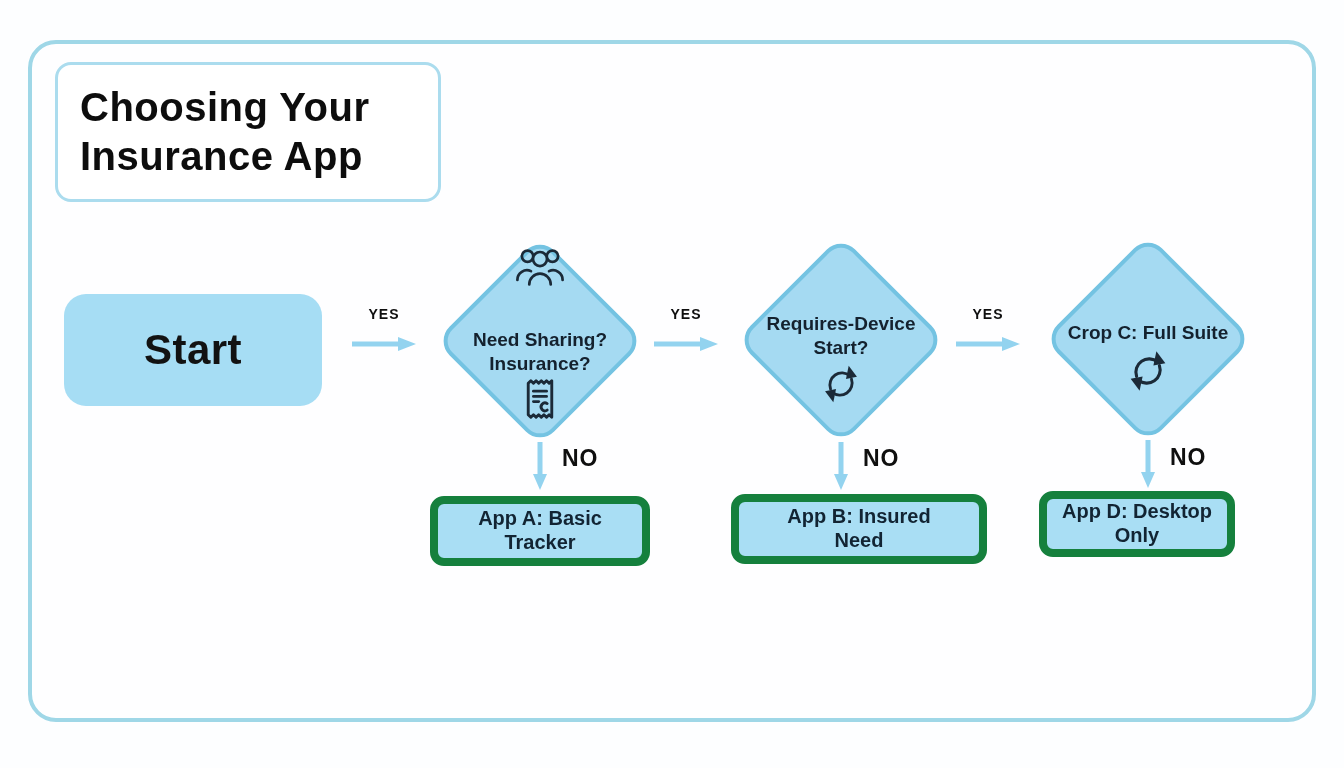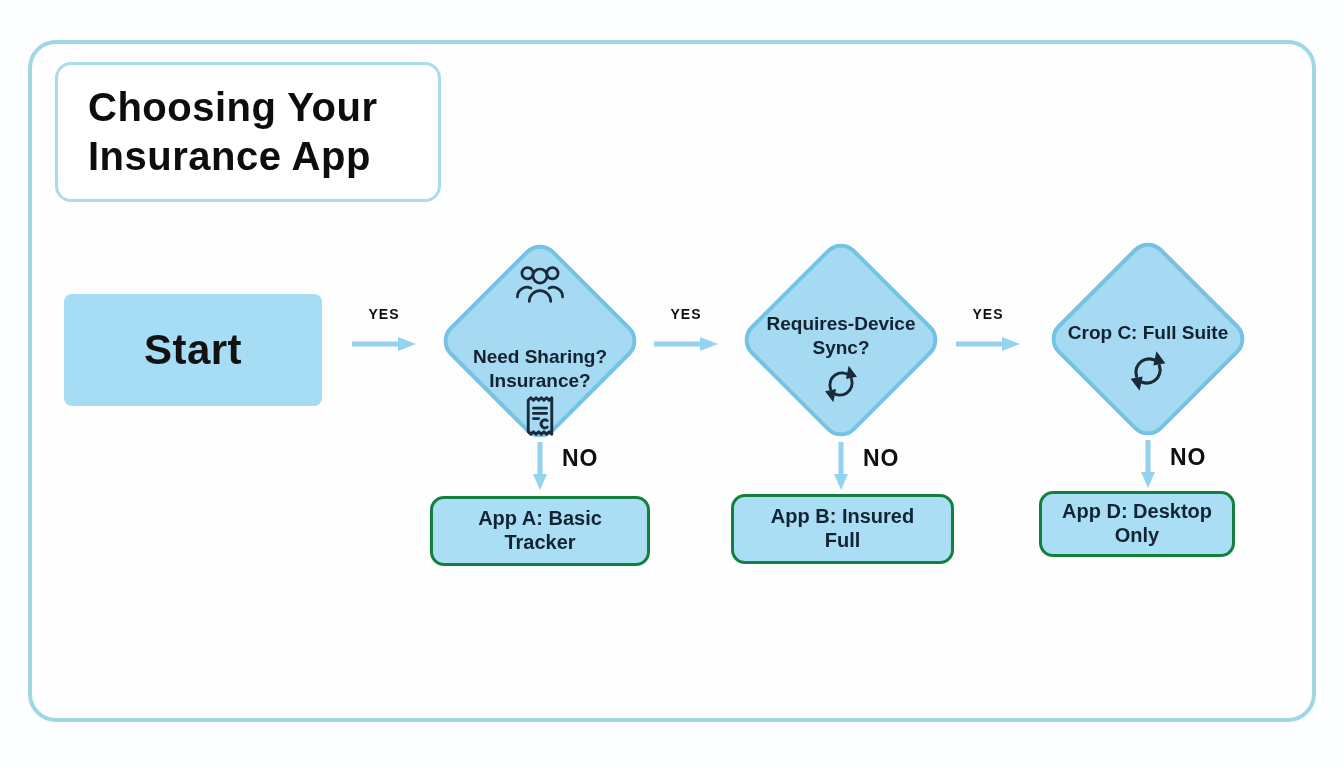--- a/index.html
+++ b/index.html
@@ -23,35 +23,35 @@
   .title-box {
     position: absolute;
     left: 55px; top: 62px;
     width: 386px; height: 140px;
     border: 3px solid #abdcee;
     border-radius: 16px;
     background: #ffffff;
     display: flex;
     flex-direction: column;
     justify-content: center;
-    padding-left: 30px;
+    padding-left: 22px;
   }
   .title-line {
     font-size: 40px;
     font-weight: 800;
     color: #0d0d0d;
     line-height: 1.22;
     letter-spacing: 0.5px;
   }
   .start-node {
     position: absolute;
     left: 64px; top: 294px;
     width: 258px; height: 112px;
     background: #a6ddf4;
-    border-radius: 8px;
+    border-radius: 22px;
     display: flex;
     align-items: center;
     justify-content: center;
   }
   .start-label {
     font-size: 42px;
     font-weight: 800;
     color: #121212;
     letter-spacing: 0.5px;
   }
@@ -95,21 +95,21 @@
     width: 48px;
     font-size: 23px;
     font-weight: 800;
     color: #0f0f0f;
     letter-spacing: 1px;
   }
   .arrow { position: absolute; }
   .result-box {
     position: absolute;
     background: #a9def4;
-    border: 3px solid #15803d;
+    border: 8px solid #15803d;
     border-radius: 14px;
     display: flex;
     flex-direction: column;
     align-items: center;
     justify-content: center;
     text-align: center;
   }
   .result-text {
     font-size: 20px;
     font-weight: 700;
@@ -153,21 +153,21 @@
       </svg>
   </div>
   <div class="arrow" style="left:956px; top:336px;">
     <svg width="64" height="16" viewBox="0 0 64 16">
         <line x1="0" y1="8" x2="48" y2="8" stroke="#93d3ef" stroke-width="5"></line>
         <polygon points="46,1 64,8 46,15" fill="#93d3ef"></polygon>
       </svg>
   </div>
 
   <div class="diamond" style="left:466px; top:267px;"></div>
-  <div class="diamond-content" style="left:440px; top:264px;">
+  <div class="diamond-content" style="left:440px; top:247px;">
     <span class="icon">
       <svg width="52" height="43" viewBox="0 0 46 38" fill="none" stroke="#1b2a38" stroke-width="2.4" stroke-linecap="round">
         <path d="M3 30 a8.5 8.5 0 0 1 12 -7.8"></path>
         <path d="M31 22.2 a8.5 8.5 0 0 1 12 7.8"></path>
         <circle cx="12" cy="9" r="5"></circle>
         <circle cx="34" cy="9" r="5"></circle>
         <circle cx="23" cy="11.5" r="6.2" fill="#a5daf2"></circle>
         <path d="M13.5 34 a9.5 9.5 0 0 1 19 0" fill="#a5daf2"></path>
       </svg>
     </span>
@@ -183,21 +183,21 @@
         <line x1="8" y1="18" x2="12" y2="18"></line>
         <path d="M18.5 19.5 a3 3 0 1 0 0 5"></path>
       </svg>
     </span>
   </div>
 
   <div class="diamond" style="left:767px; top:266px;"></div>
   <div class="diamond-content" style="left:741px; top:255px;">
     <div class="diamond-text">
       <span data-bind="decisions.1.line1">Requires-Device</span>
-      <span data-bind="decisions.1.line2">Sync?</span>
+      <span data-bind="decisions.1.line2">Start?</span>
     </div>
     <span class="icon">
       <svg width="44" height="44" viewBox="0 0 40 40" fill="none" stroke="#1b2a38" stroke-width="2.6" stroke-linecap="round">
         <path d="M10.5 24.5 A 11 11 0 0 1 28 12.5"></path>
         <polygon points="27,3.5 34.5,13.5 24.5,15.5" fill="#1b2a38" stroke="none"></polygon>
         <path d="M29.5 15.5 A 11 11 0 0 1 12 27.5"></path>
         <polygon points="13,36.5 5.5,26.5 15.5,24.5" fill="#1b2a38" stroke="none"></polygon>
       </svg>
     </span>
   </div>
@@ -240,24 +240,24 @@
   <div class="no-label" style="left:562px; top:445px;" data-bind="labels.no1">NO</div>
   <div class="no-label" style="left:863px; top:445px;" data-bind="labels.no2">NO</div>
   <div class="no-label" style="left:1170px; top:444px;" data-bind="labels.no3">NO</div>
 
   <div class="result-box" style="left:430px; top:496px; width:220px; height:70px;">
     <div class="result-text">
       <span data-bind="results.0.line1">App A: Basic</span>
       <span data-bind="results.0.line2">Tracker</span>
     </div>
   </div>
-  <div class="result-box" style="left:731px; top:494px; width:223px; height:70px;">
+  <div class="result-box" style="left:731px; top:494px; width:256px; height:70px;">
     <div class="result-text">
       <span data-bind="results.1.line1">App B: Insured</span>
-      <span data-bind="results.1.line2">Full</span>
+      <span data-bind="results.1.line2">Need</span>
     </div>
   </div>
   <div class="result-box" style="left:1039px; top:491px; width:196px; height:66px;">
     <div class="result-text">
       <span data-bind="results.2.line1">App D: Desktop Only</span>
 
     </div>
   </div>
 
 </div>

